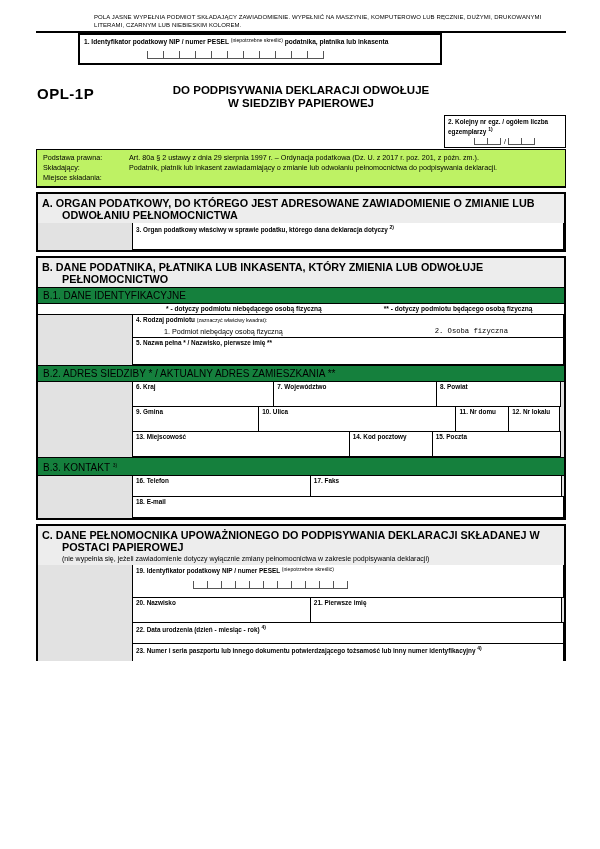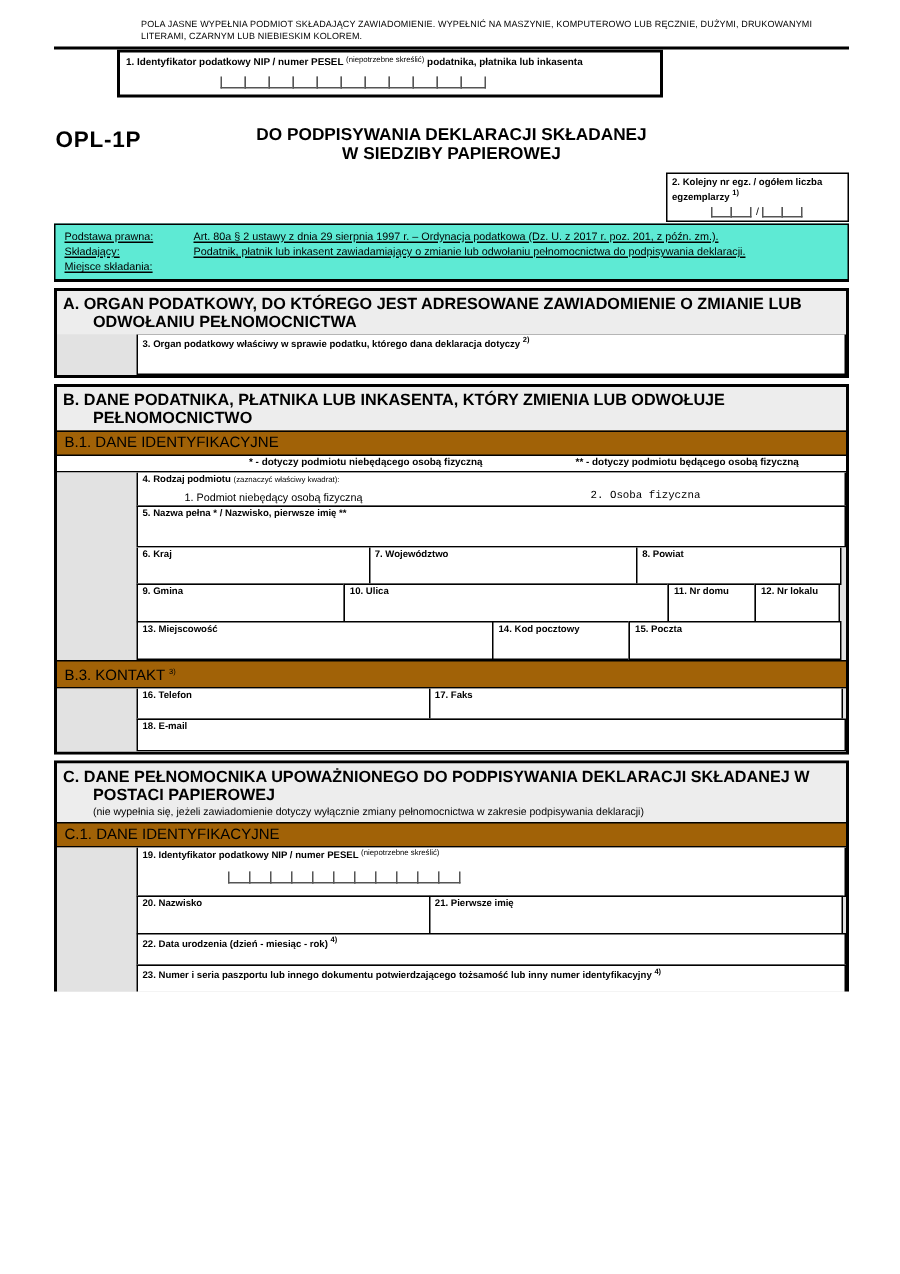--- a/index.html
+++ b/index.html
@@ -22,35 +22,35 @@
   .comb-sm .comb-cell{width:12px;height:6px;}
 
   .symbolrow{position:relative;height:64px;}
   .form-symbol{position:absolute;left:1px;top:1px;font-size:15px;font-weight:bold;letter-spacing:.5px;}
   .main-title{margin:19px auto 0;width:420px;text-align:center;font-size:11.5px;font-weight:bold;line-height:13px;}
   .f2box{position:absolute;right:0;top:31px;width:114px;height:27px;border:1px solid #000;padding:2px 3px 2px;background:#fff;}
   .f2label{font-size:6.4px;font-weight:bold;line-height:1.25;}
   .f2comb{display:flex;justify-content:center;align-items:flex-end;margin-top:2px;}
   .f2slash{font-size:7px;margin:0 3px;line-height:6px;}
 
-  .legal{border:1px solid #000;border-bottom:2px solid #000;background:#5eead4;padding:2px 0 3px;margin-top:1px;text-decoration:underline;}
+  .legal{border:1px solid #000;border-bottom:2px solid #000;background:#bef264;padding:2px 0 3px;margin-top:1px;}
   .legal-row{display:flex;font-size:7.2px;line-height:1.3;padding:1px 8px 0 6px;}
   .legal-label{width:86px;flex:none;}
   .legal-text{flex:1;}
 
   .sec{border:2px solid #000;margin-top:4px;background:#e2e2e2;}
   .sec-title{font-size:10.8px;font-weight:bold;line-height:12px;padding:3px 4px 2px 24px;text-indent:-20px;background:#ededed;}
   .sec-subnote{font-size:7px;font-weight:normal;padding:0 4px 2px 24px;background:#ededed;line-height:1.1;}
-  .sub-title{font-size:10px;line-height:11px;padding:2px 4px 2px 5px;background:#a16207;border-top:1px solid #000;border-bottom:1px solid #000;}
+  .sub-title{font-size:10px;line-height:11px;padding:2px 4px 2px 5px;background:#15803d;border-top:1px solid #000;border-bottom:1px solid #000;}
   .sub-title:first-child{border-top:none;}
   .legend{display:flex;background:#fff;border-bottom:1px solid #000;font-size:6.6px;font-weight:bold;padding:1px 0 2px 128px;}
   .legend span{display:block;}
   .legend .lg-right{margin-left:62px;}
 
-  .fields{padding-left:54px;background:#e2e2e2;overflow:hidden;}
+  .fields{padding-left:95px;background:#e2e2e2;overflow:hidden;}
   .frow{display:flex;}
   .cell{border:1px solid #000;margin-left:-1px;margin-top:-1px;background:#fff;padding:1px 3px 0;min-height:24px;box-sizing:border-box;position:relative;}
   .cell.h26{min-height:26px;}
   .cell.h28{min-height:28px;}
   .cell.h34{min-height:34px;}
   .cell.h22{min-height:22px;}
   .flabel{font-size:6.4px;font-weight:bold;line-height:1.25;display:block;}
   sup{font-size:5px;}
   .opts{display:flex;font-size:7.2px;margin-top:3px;}
   .opt-1{margin-left:28px;}
@@ -85,21 +85,21 @@
         <div class="comb-cell"></div>
         <div class="comb-cell"></div>
         <div class="comb-cell"></div>
         <div class="comb-cell"></div>
       </div>
     </div>
 
     <div class="symbolrow">
       <div class="form-symbol">OPL-1P</div>
       <div class="main-title">
-        <div>DO PODPISYWANIA DEKLARACJI SKŁADANEJ</div>
+        <div>DO PODPISYWANIA DEKLARACJI ODWOŁUJE</div>
         <div>W SIEDZIBY PAPIEROWEJ</div>
       </div>
       <div class="f2box">
         <div class="f2label">
           <span>2. Kolejny nr egz. / ogółem liczba egzemplarzy</span>
           <sup>1)</sup>
         </div>
         <div class="f2comb comb-sm">
           <div class="comb-cell"></div>
           <div class="comb-cell"></div>
@@ -151,20 +151,21 @@
               <span class="opt-2">2. Osoba fizyczna</span>
             </div>
           </div>
         </div>
         <div class="frow">
           <div class="cell h28" style="flex:1">
             <span class="flabel">5. Nazwa pełna * / Nazwisko, pierwsze imię **</span>
           </div>
         </div>
       </div>
+      <div class="sub-title">B.2. ADRES SIEDZIBY * / AKTUALNY ADRES ZAMIESZKANIA **</div>
       <div class="fields">
         <div class="frow">
           <div class="cell h26" style="width:33%">
               <span class="flabel">6. Kraj</span>
             </div>
           <div class="cell h26" style="width:38%">
               <span class="flabel">7. Województwo</span>
             </div>
           <div class="cell h26" style="width:29%">
               <span class="flabel">8. Powiat</span>
@@ -210,21 +211,20 @@
           <div class="cell h22" style="flex:1">
               <span class="flabel">18. E-mail</span>
             </div>
         </div>
       </div>
     </div>
 
     <div class="sec">
       <div class="sec-title">C. DANE PEŁNOMOCNIKA UPOWAŻNIONEGO DO PODPISYWANIA DEKLARACJI SKŁADANEJ W POSTACI PAPIEROWEJ</div>
       <div class="sec-subnote">(nie wypełnia się, jeżeli zawiadomienie dotyczy wyłącznie zmiany pełnomocnictwa w zakresie podpisywania deklaracji)</div>
-      <div class="sub-title">C.1. DANE IDENTYFIKACYJNE</div>
       <div class="fields">
         <div class="frow">
           <div class="cell h34" style="flex:1">
             <span class="flabel">
               <span>19. Identyfikator podatkowy NIP / numer PESEL</span>
               <span class="small-note">(niepotrzebne skreślić)</span>
             </span>
             <div class="comb" style="margin-left:58px;margin-top:6px">
               <div class="comb-cell" style="width:13px"></div>
               <div class="comb-cell" style="width:13px"></div>

